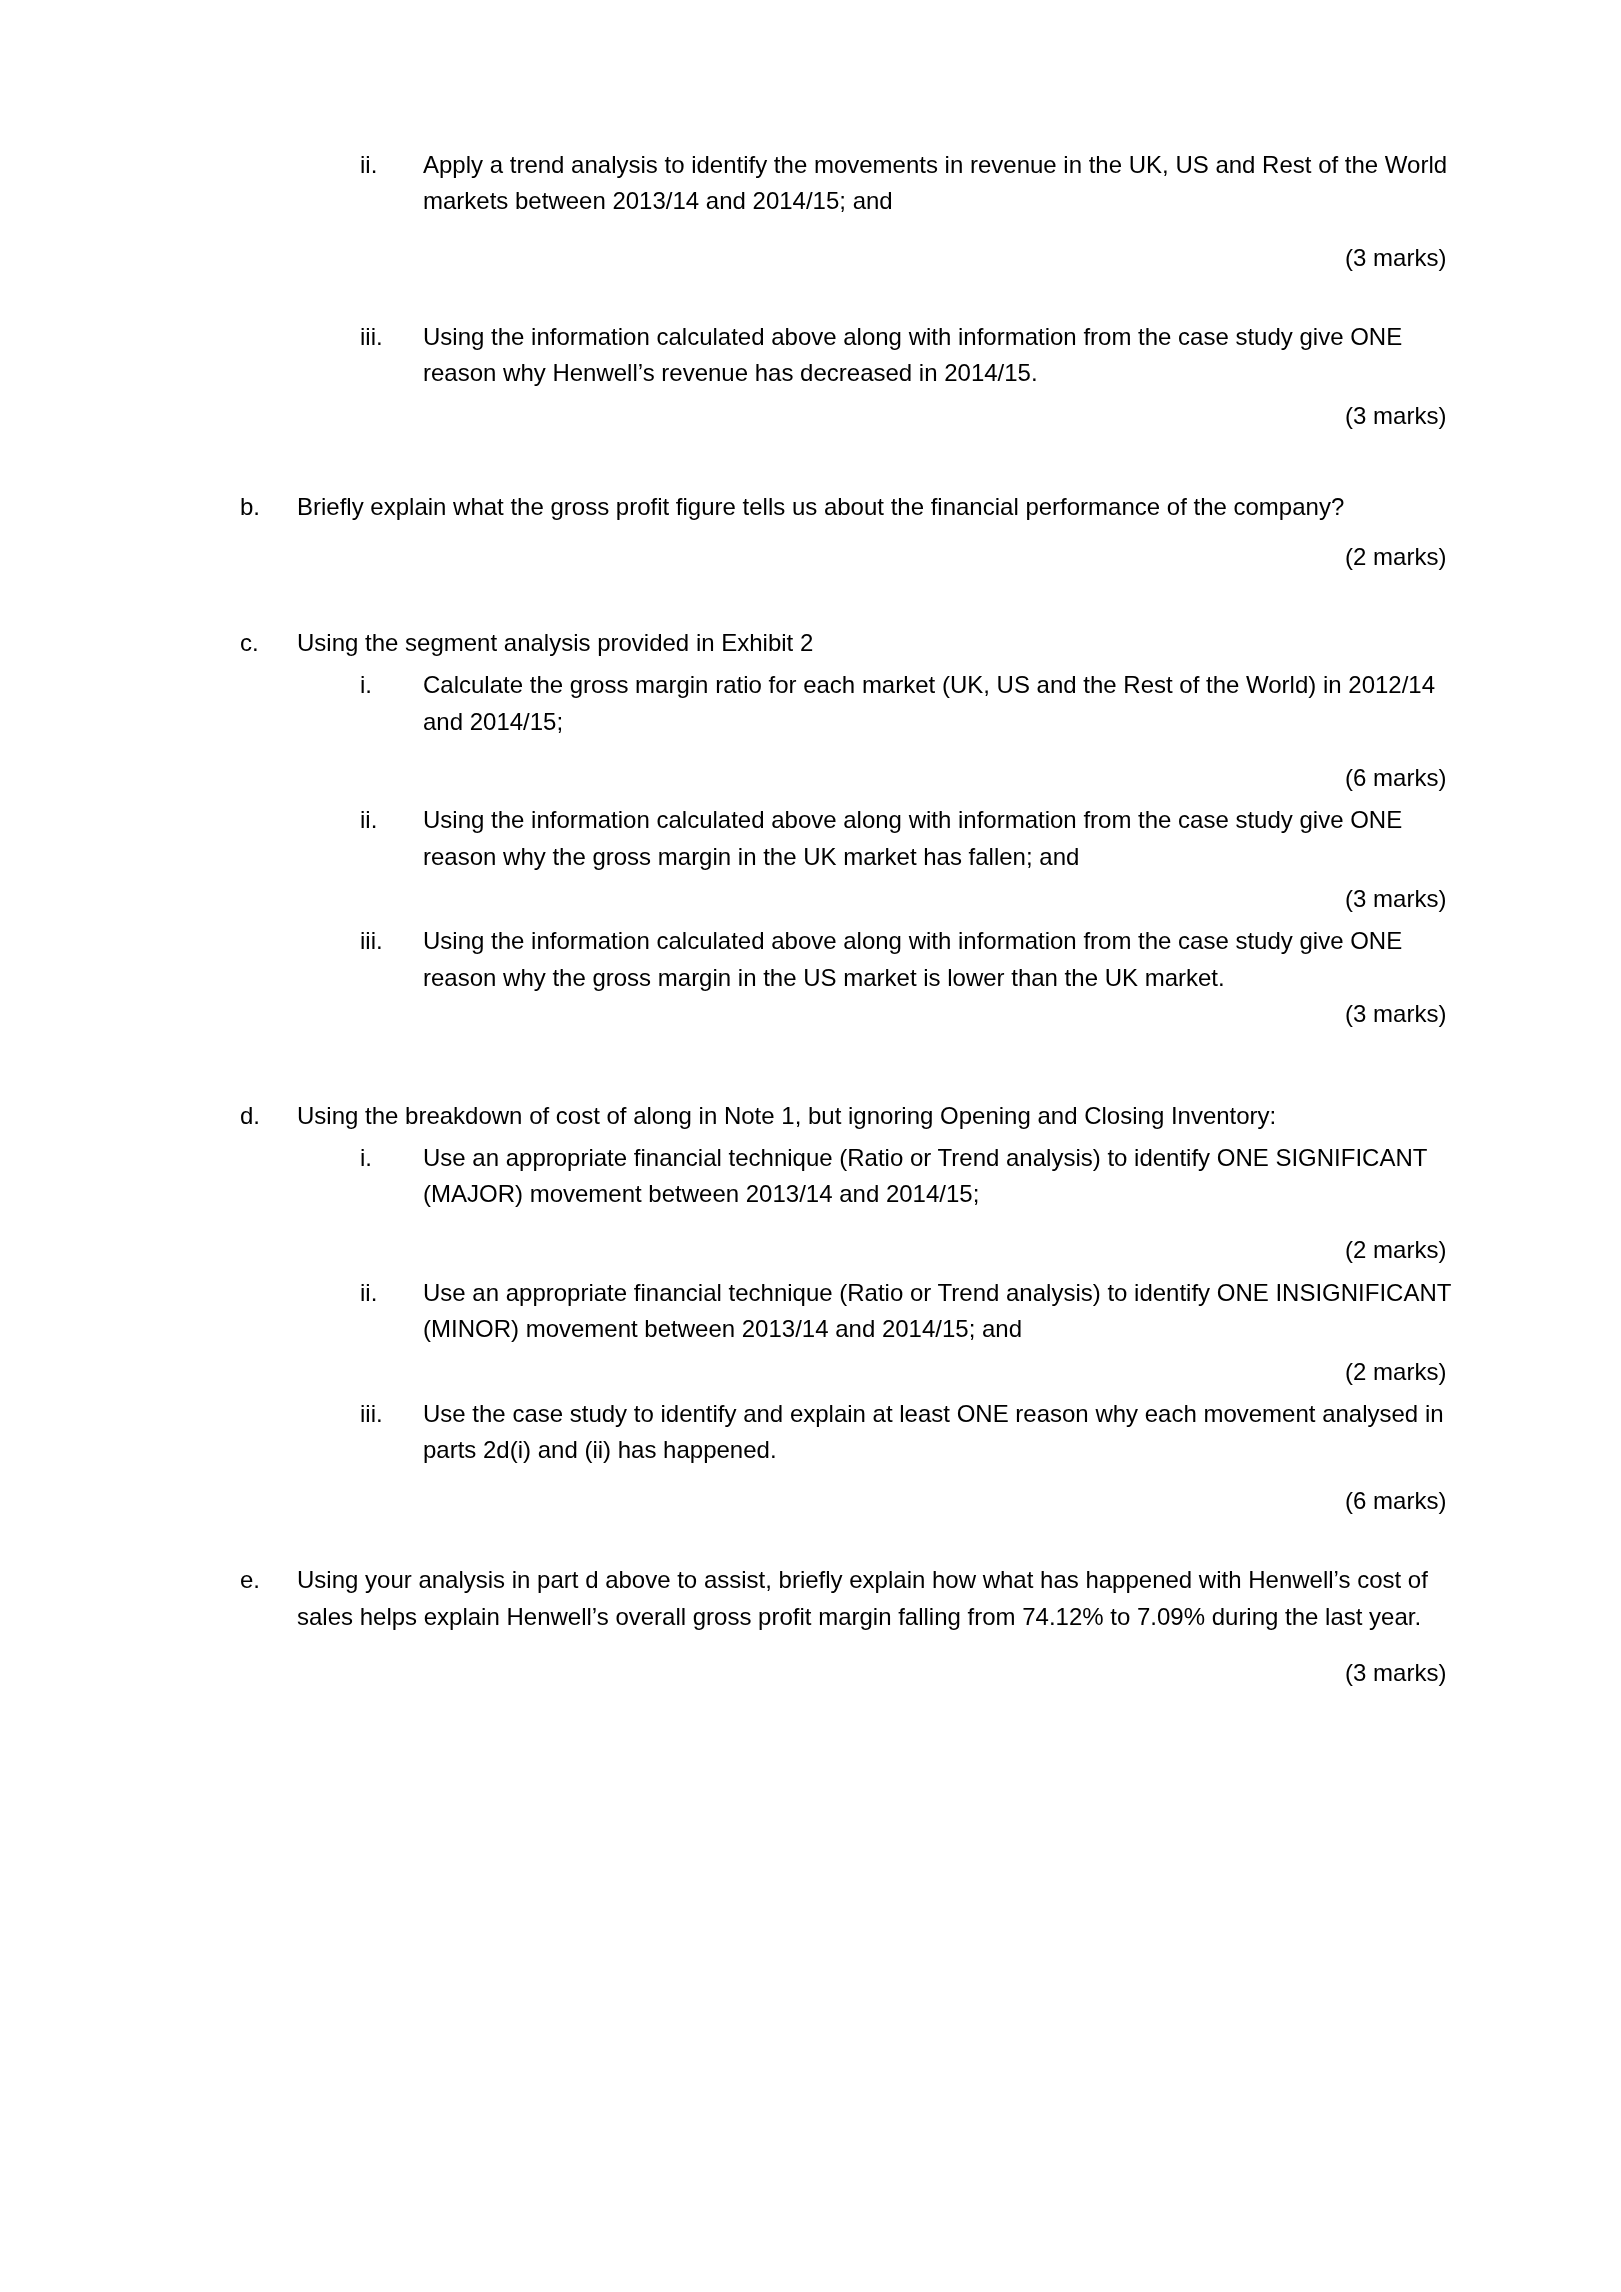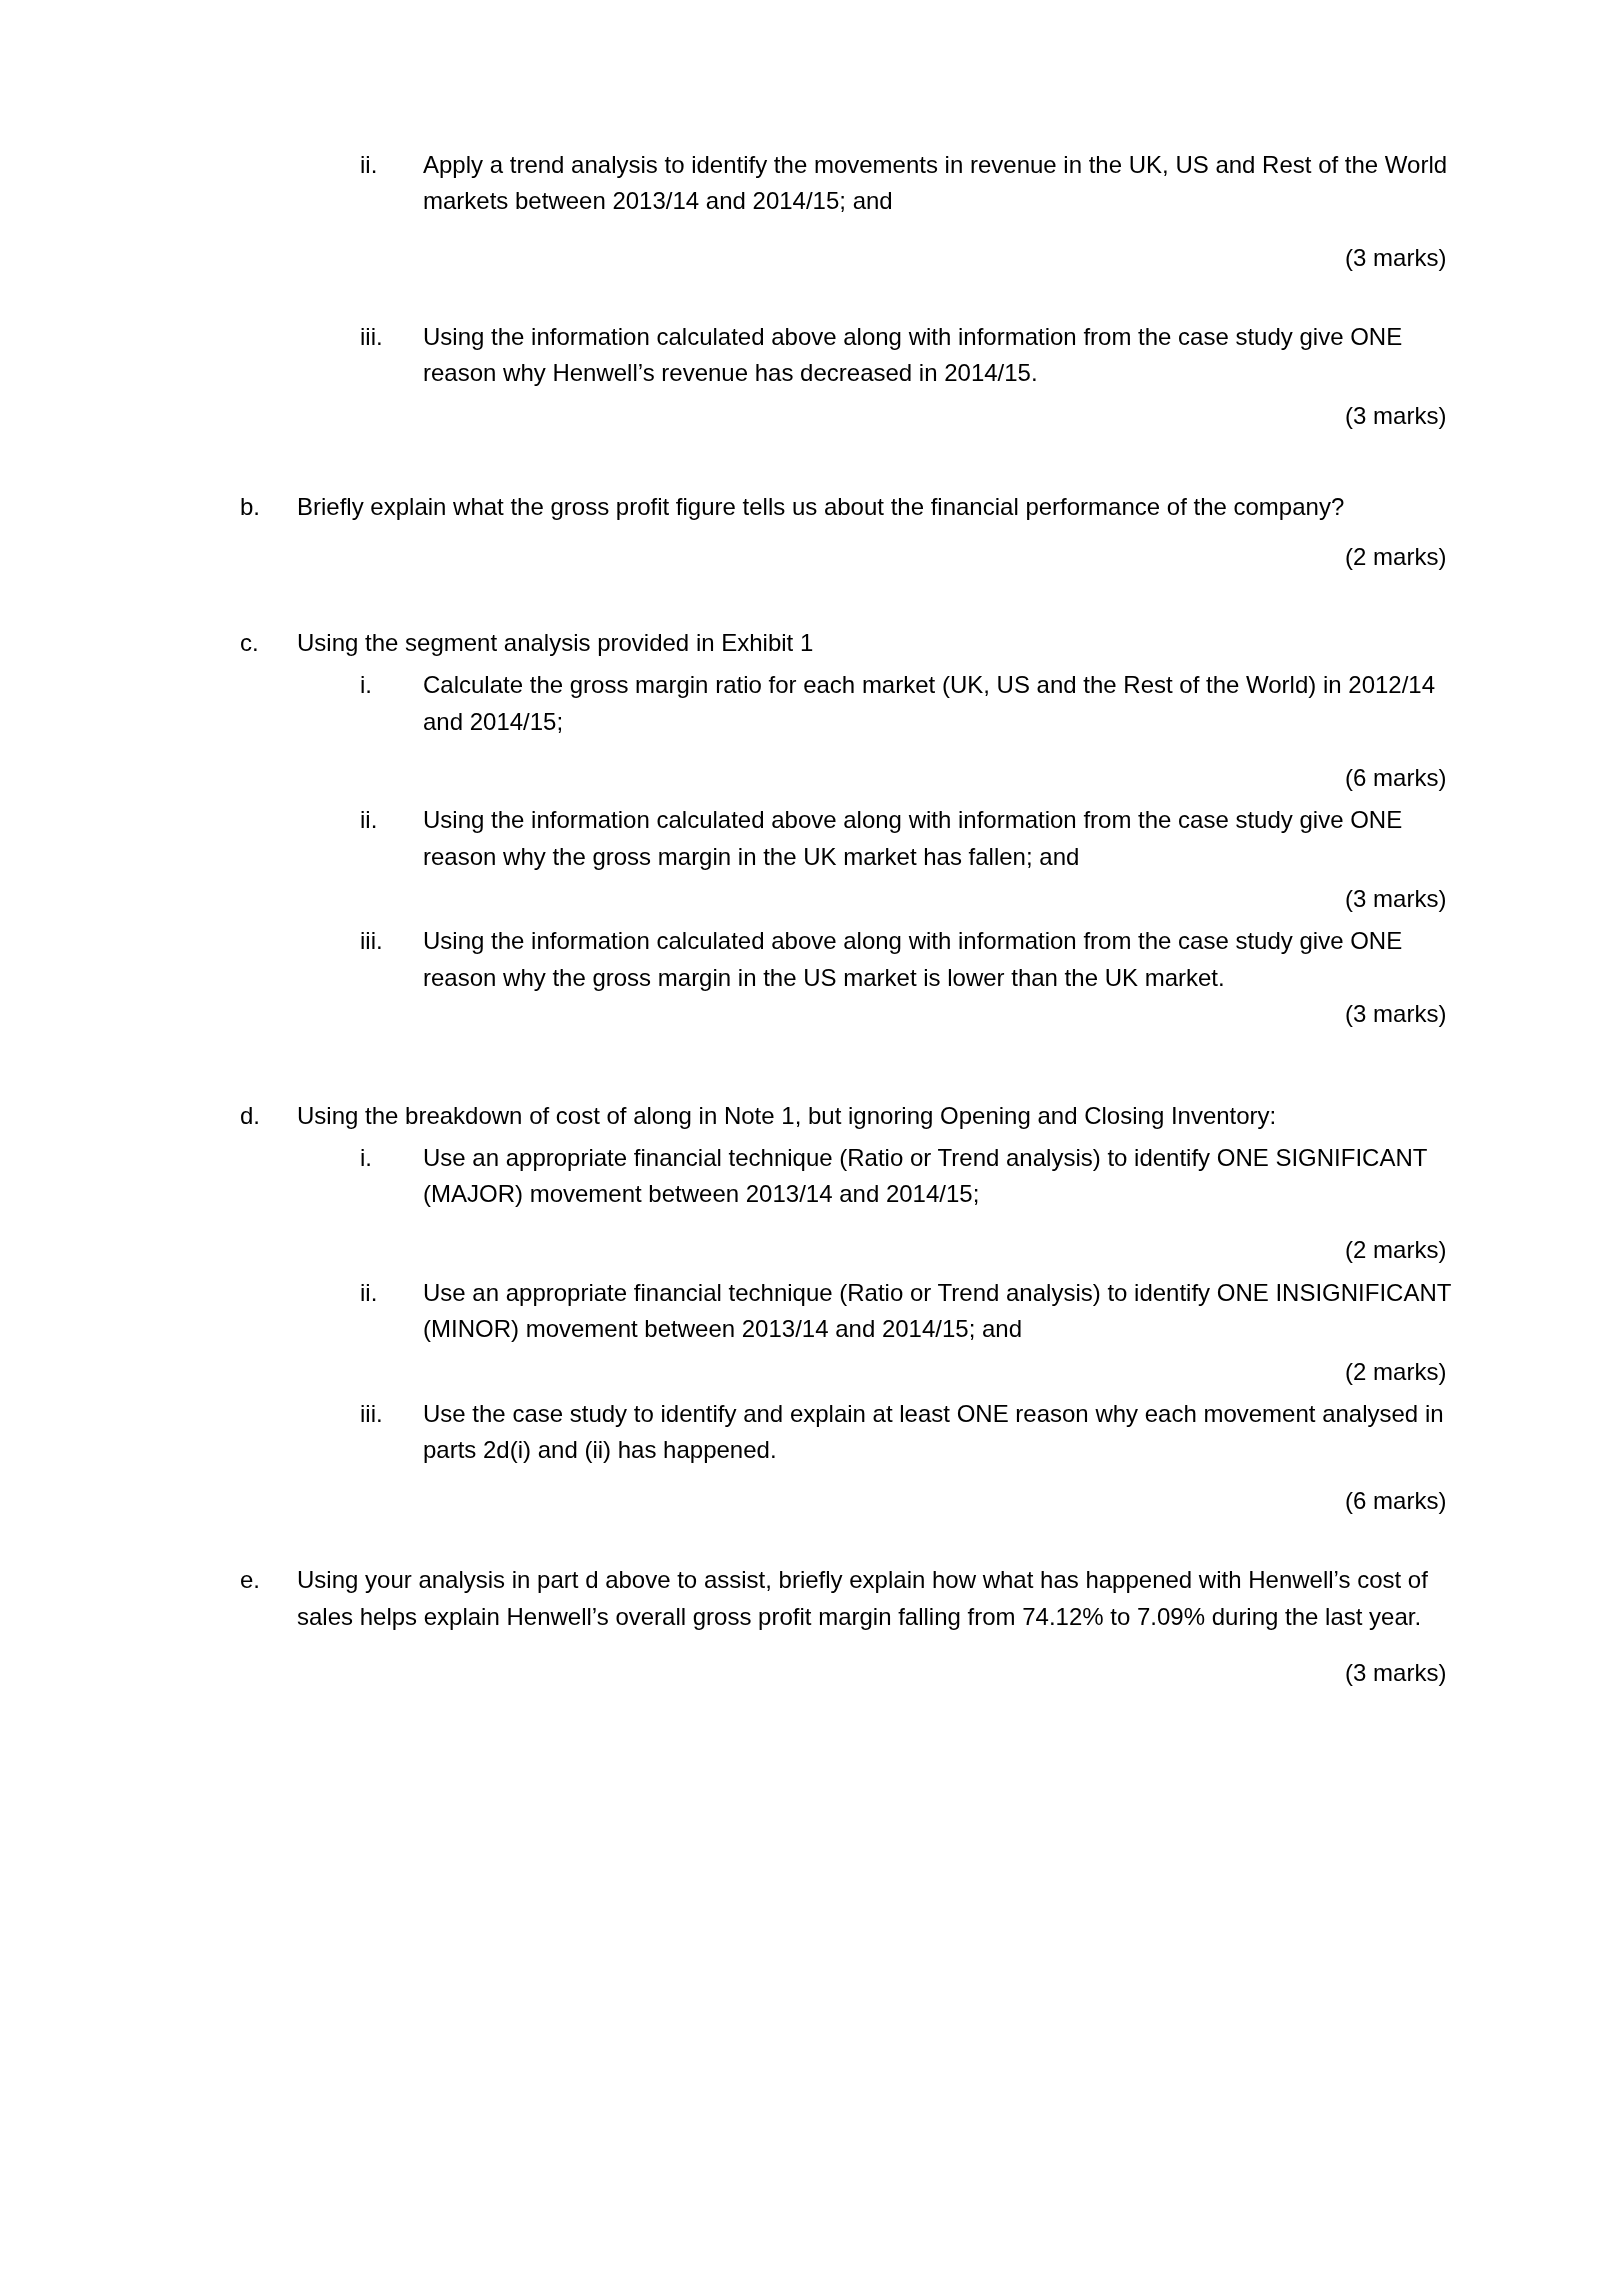--- a/index.html
+++ b/index.html
@@ -118,21 +118,21 @@
     </div>
     <div class="sp-14"></div>
     <div class="marks-wrap">
       <div class="marks">(2 marks)</div>
     </div>
 
     <div class="sp-50"></div>
 
     <div class="blk lvl1">
       <span class="marker">c.</span>
-      <span class="text">Using the segment analysis provided in Exhibit 1</span>
+      <span class="text">Using the segment analysis provided in Exhibit 2</span>
     </div>
 
     <div class="sp-6"></div>
 
     <div class="blk lvl2">
       <span class="marker">i.</span>
       <span class="text">Calculate the gross margin ratio for each market (UK, US and the Rest of the World) in 2012/14 and 2014/15;</span>
     </div>
     <div class="sp-20"></div>
     <div class="marks-wrap">

